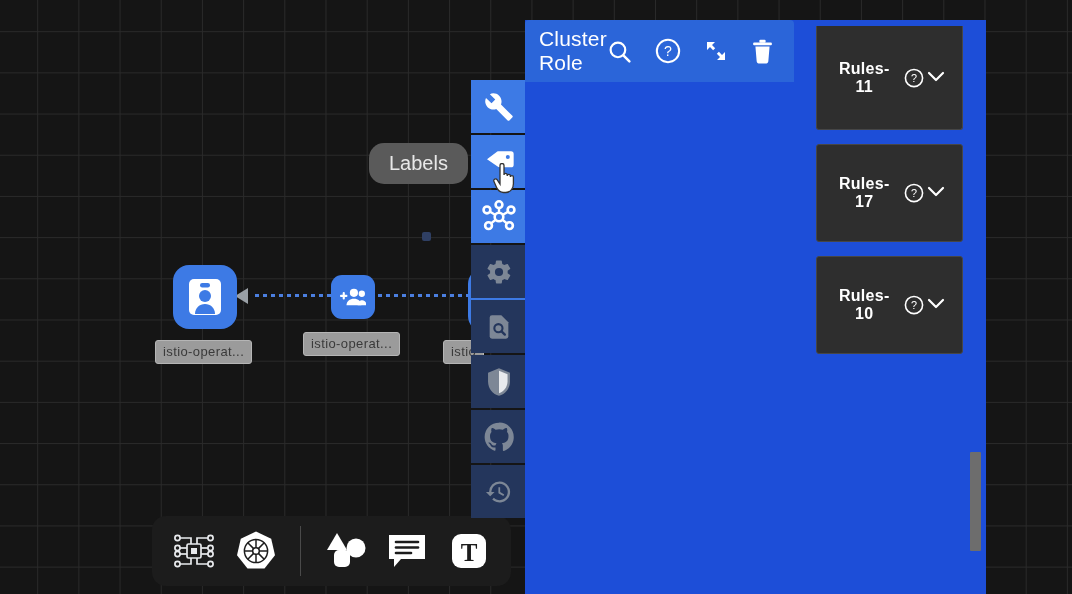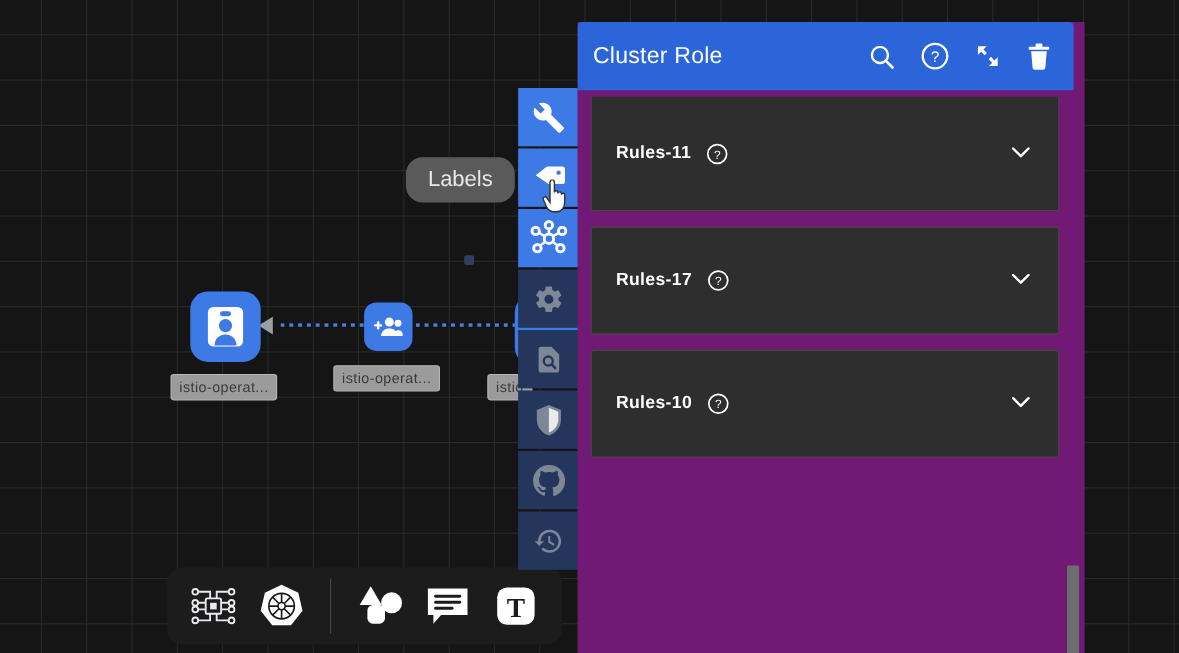--- a/index.html
+++ b/index.html
@@ -107,23 +107,23 @@
     display: flex; align-items: center; justify-content: center;
     border-radius: 8px;
   }
   .bdiv { width: 1px; height: 50px; background: #4a4a4a; margin: 0 10px; }
 
   
   .panel {
     position: absolute;
     left: 525px; top: 20px;
     width: 461px; height: 574px;
-    background: #701a75;
+    background: #1d4ed8;
     z-index: 10;
-    display: flex; flex-direction: column;
+    display: flex; flex-direction: row;
     overflow: hidden;
   }
   .panel-header {
     height: 62px;
     background: #2b65d9;
     display: flex; align-items: center;
     padding: 0 20px 0 14px;
     border-radius: 4px 4px 0 0;
     margin-right: 10px;
     flex: 0 0 62px;
@@ -135,20 +135,21 @@
     letter-spacing: .2px;
   }
   .hdr-icons { display: flex; align-items: center; gap: 23px; }
   .hdr-icon { display: flex; align-items: center; justify-content: center; }
 
   .panel-body {
     flex: 1;
     position: relative;
     padding: 8px 0 12px 0;
     overflow: hidden;
+    text-align: center;
   }
   .scroll-area {
     position: absolute;
     left: 12px; right: 23px; top: 6px; bottom: -2px;
   }
 
   .card {
     background: #2e2e2e;
     border: 1px solid #464646;
     border-radius: 3px;

